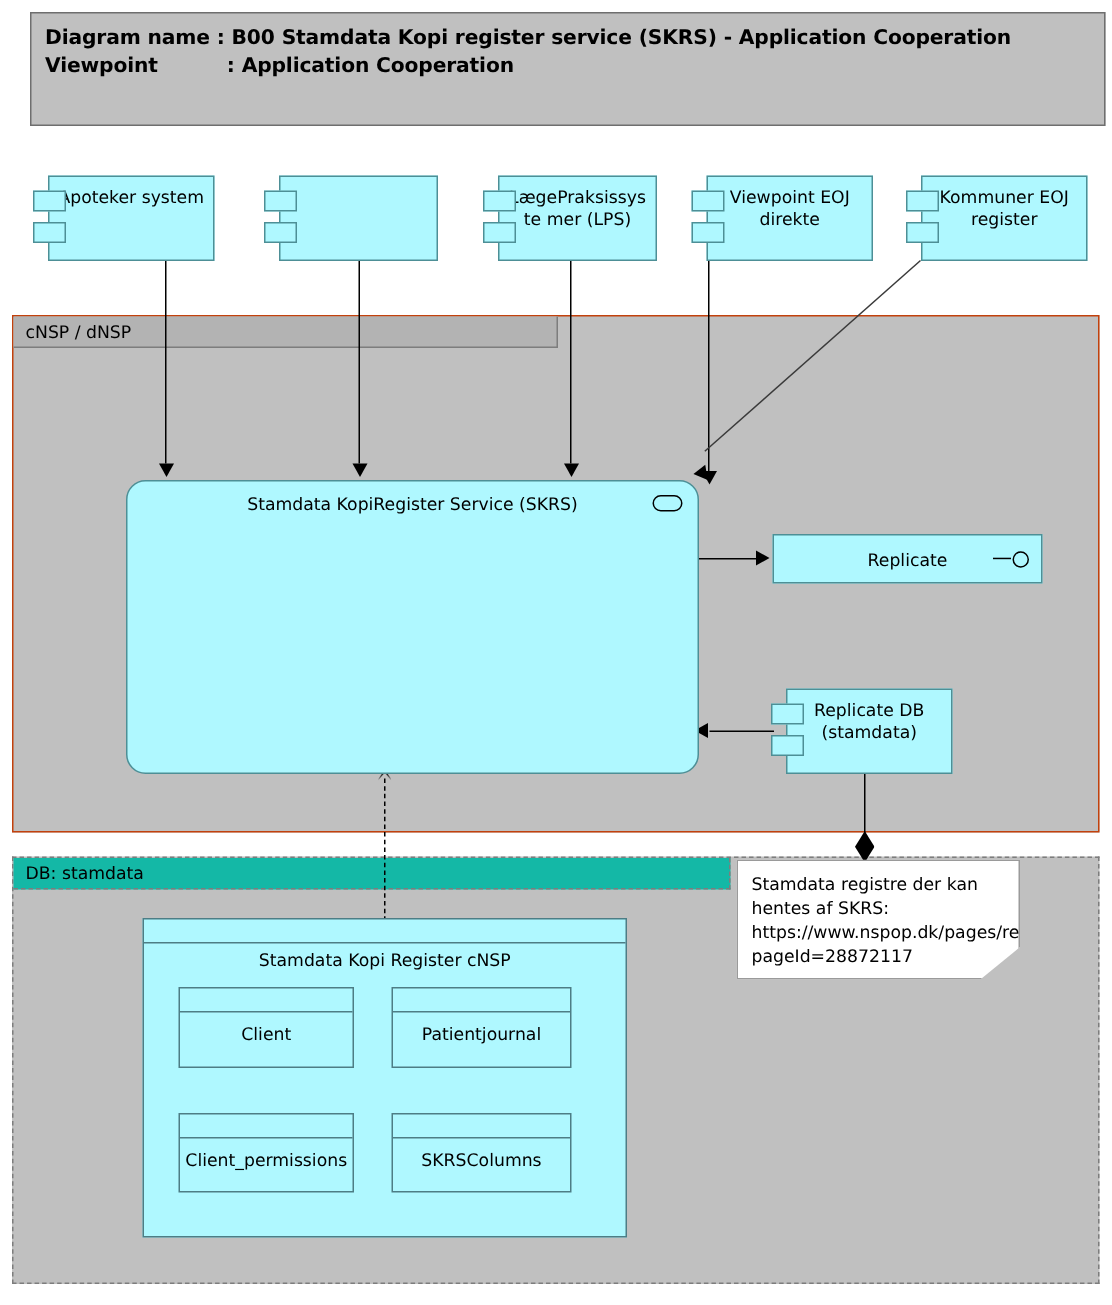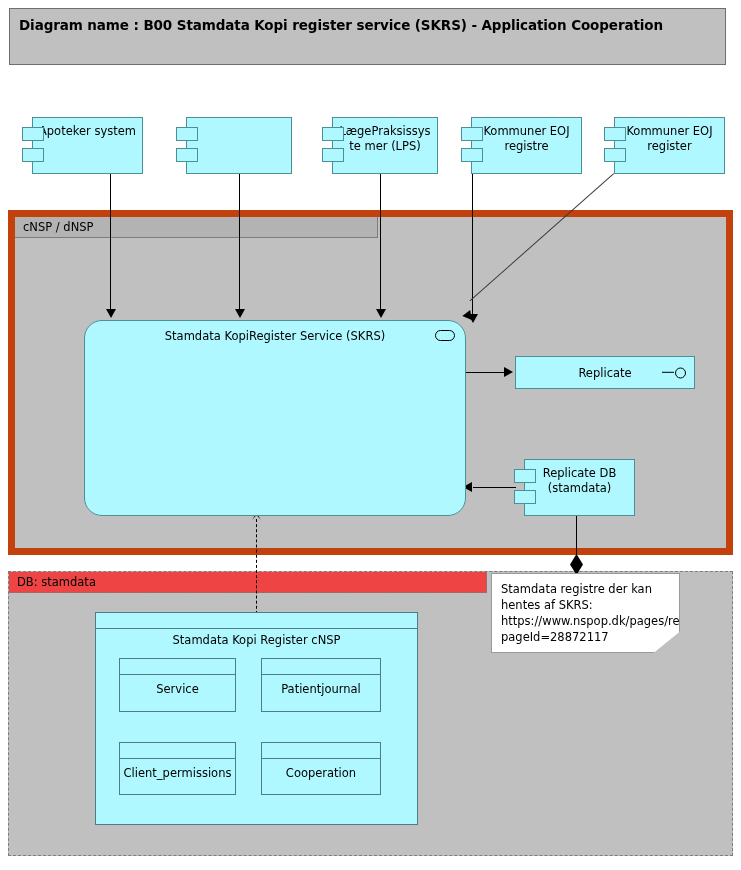--- a/index.html
+++ b/index.html
@@ -15,24 +15,24 @@
     position: relative;
     width: 741px;
     height: 870px;
     background: #ffffff;
     overflow: hidden;
   }
 
   
   .title-banner {
     position: absolute;
-    left: 9px;
+    left: 20px;
     top: 8px;
     width: 717px;
-    height: 57px;
+    height: 76px;
     background: #c0c0c0;
     border: 1px solid #6e6e6e;
     box-sizing: border-box;
     padding: 7px 0 0 9px;
   }
   .title-line {
     font-size: 13.5px;
     font-weight: bold;
     color: #000;
     line-height: 19px;
@@ -40,21 +40,21 @@
     letter-spacing: -0.1px;
   }
 
   
   .group {
     position: absolute;
     background: #c0c0c0;
     box-sizing: border-box;
   }
   .group.solid {
-    border: 7px solid #c2410c;
+    border: 1px solid #c2410c;
     padding-left: 33px;
   }
   .group.dashed {
     border: 1px dashed #7d7d7d;
     background: #c0c0c0;
   }
   .group-tab {
     position: absolute;
     left: 0;
     top: 0;
@@ -63,21 +63,21 @@
     border-right: 1px solid #7d7d7d;
     border-bottom: 1px solid #7d7d7d;
     box-sizing: border-box;
     font-size: 11.5px;
     color: #000;
     line-height: 20px;
     padding-left: 8px;
     white-space: nowrap;
   }
   .group.dashed > .group-tab {
-    background: #ef4444;
+    background: #14b8a6;
     border-right: 1px dashed #7d7d7d;
     border-bottom: 1px dashed #7d7d7d;
   }
 
   
   .component {
     position: absolute;
     background: #aff8ff;
     border: 1px solid #4d8f96;
     box-sizing: border-box;
@@ -298,20 +298,21 @@
     border-top: 1px solid #3a3a3a;
   }
 </style>
 </head>
 <body>
 
 <div id="canvas">
 
   <div class="title-banner">
     <div class="title-line">Diagram name : B00 Stamdata Kopi register service (SKRS) - Application Cooperation</div>
+    <div class="title-line">Viewpoint          : Application Cooperation</div>
   </div>
 
   <div class="group solid" style="left:8px; top:210px; width:725px; height:345px;">
     <div class="group-tab" style="width:363px;">cNSP / dNSP</div>
   </div>
 
   <div class="group dashed" style="left:8px; top:571px; width:725px; height:285px;">
     <div class="group-tab" style="width:478px;">DB: stamdata</div>
   </div>
 
@@ -359,30 +360,30 @@
 
   <div class="component" style="left:332px; top:117px; width:106px; height:57px;">
     <span class="cmp-tab t1"></span>
     <span class="cmp-tab t2"></span>
     <span class="cmp-label">LægePraksissyste mer (LPS)</span>
   </div>
 
   <div class="component" style="left:471px; top:117px; width:111px; height:57px;">
     <span class="cmp-tab t1"></span>
     <span class="cmp-tab t2"></span>
-    <span class="cmp-label">Kommuner EOJ registre</span>
+    <span class="cmp-label">Viewpoint EOJ direkte</span>
   </div>
 
   <div class="component" style="left:614px; top:117px; width:111px; height:57px;">
     <span class="cmp-tab t1"></span>
     <span class="cmp-tab t2"></span>
     <span class="cmp-label">Kommuner EOJ register</span>
   </div>
 
-  <div class="app-service" style="left:84px; top:320px; width:382px; height:196px;border-radius:18px;">
+  <div class="app-service" style="left:84px; top:320px; width:382px; height:196px;">
     <span class="svc-label">Stamdata KopiRegister Service (SKRS)</span>
     <span class="svc-icon"></span>
   </div>
 
   <div class="interface-box" style="left:515px; top:356px; width:180px; height:33px;">
     <span class="if-label">Replicate</span>
     <span class="if-icon">
       <span class="stem"></span>
         <span class="ball"></span>
     </span>
@@ -398,31 +399,31 @@
     <span>Stamdata registre der kan hentes af SKRS: https://www.nspop.dk/pages/releaseview.action?pageId=28872117</span>
   </div>
 
   <div class="data-object" style="left:95px; top:612px; width:323px; height:213px;">
     <span class="do-bar"></span>
     <span class="data-group-label">Stamdata Kopi Register cNSP</span>
   </div>
 
   <div class="data-object" style="left:119px; top:658px; width:117px; height:54px;">
     <span class="do-bar"></span>
-    <span class="do-label">Service</span>
+    <span class="do-label">Client</span>
   </div>
 
   <div class="data-object" style="left:261px; top:658px; width:120px; height:54px;">
     <span class="do-bar"></span>
     <span class="do-label">Patientjournal</span>
   </div>
 
   <div class="data-object" style="left:119px; top:742px; width:117px; height:53px;">
     <span class="do-bar"></span>
     <span class="do-label">Client_permissions</span>
   </div>
 
   <div class="data-object" style="left:261px; top:742px; width:120px; height:53px;">
     <span class="do-bar"></span>
-    <span class="do-label">Cooperation</span>
+    <span class="do-label">SKRSColumns</span>
   </div>
 
 </div>
 
 </body></html>

